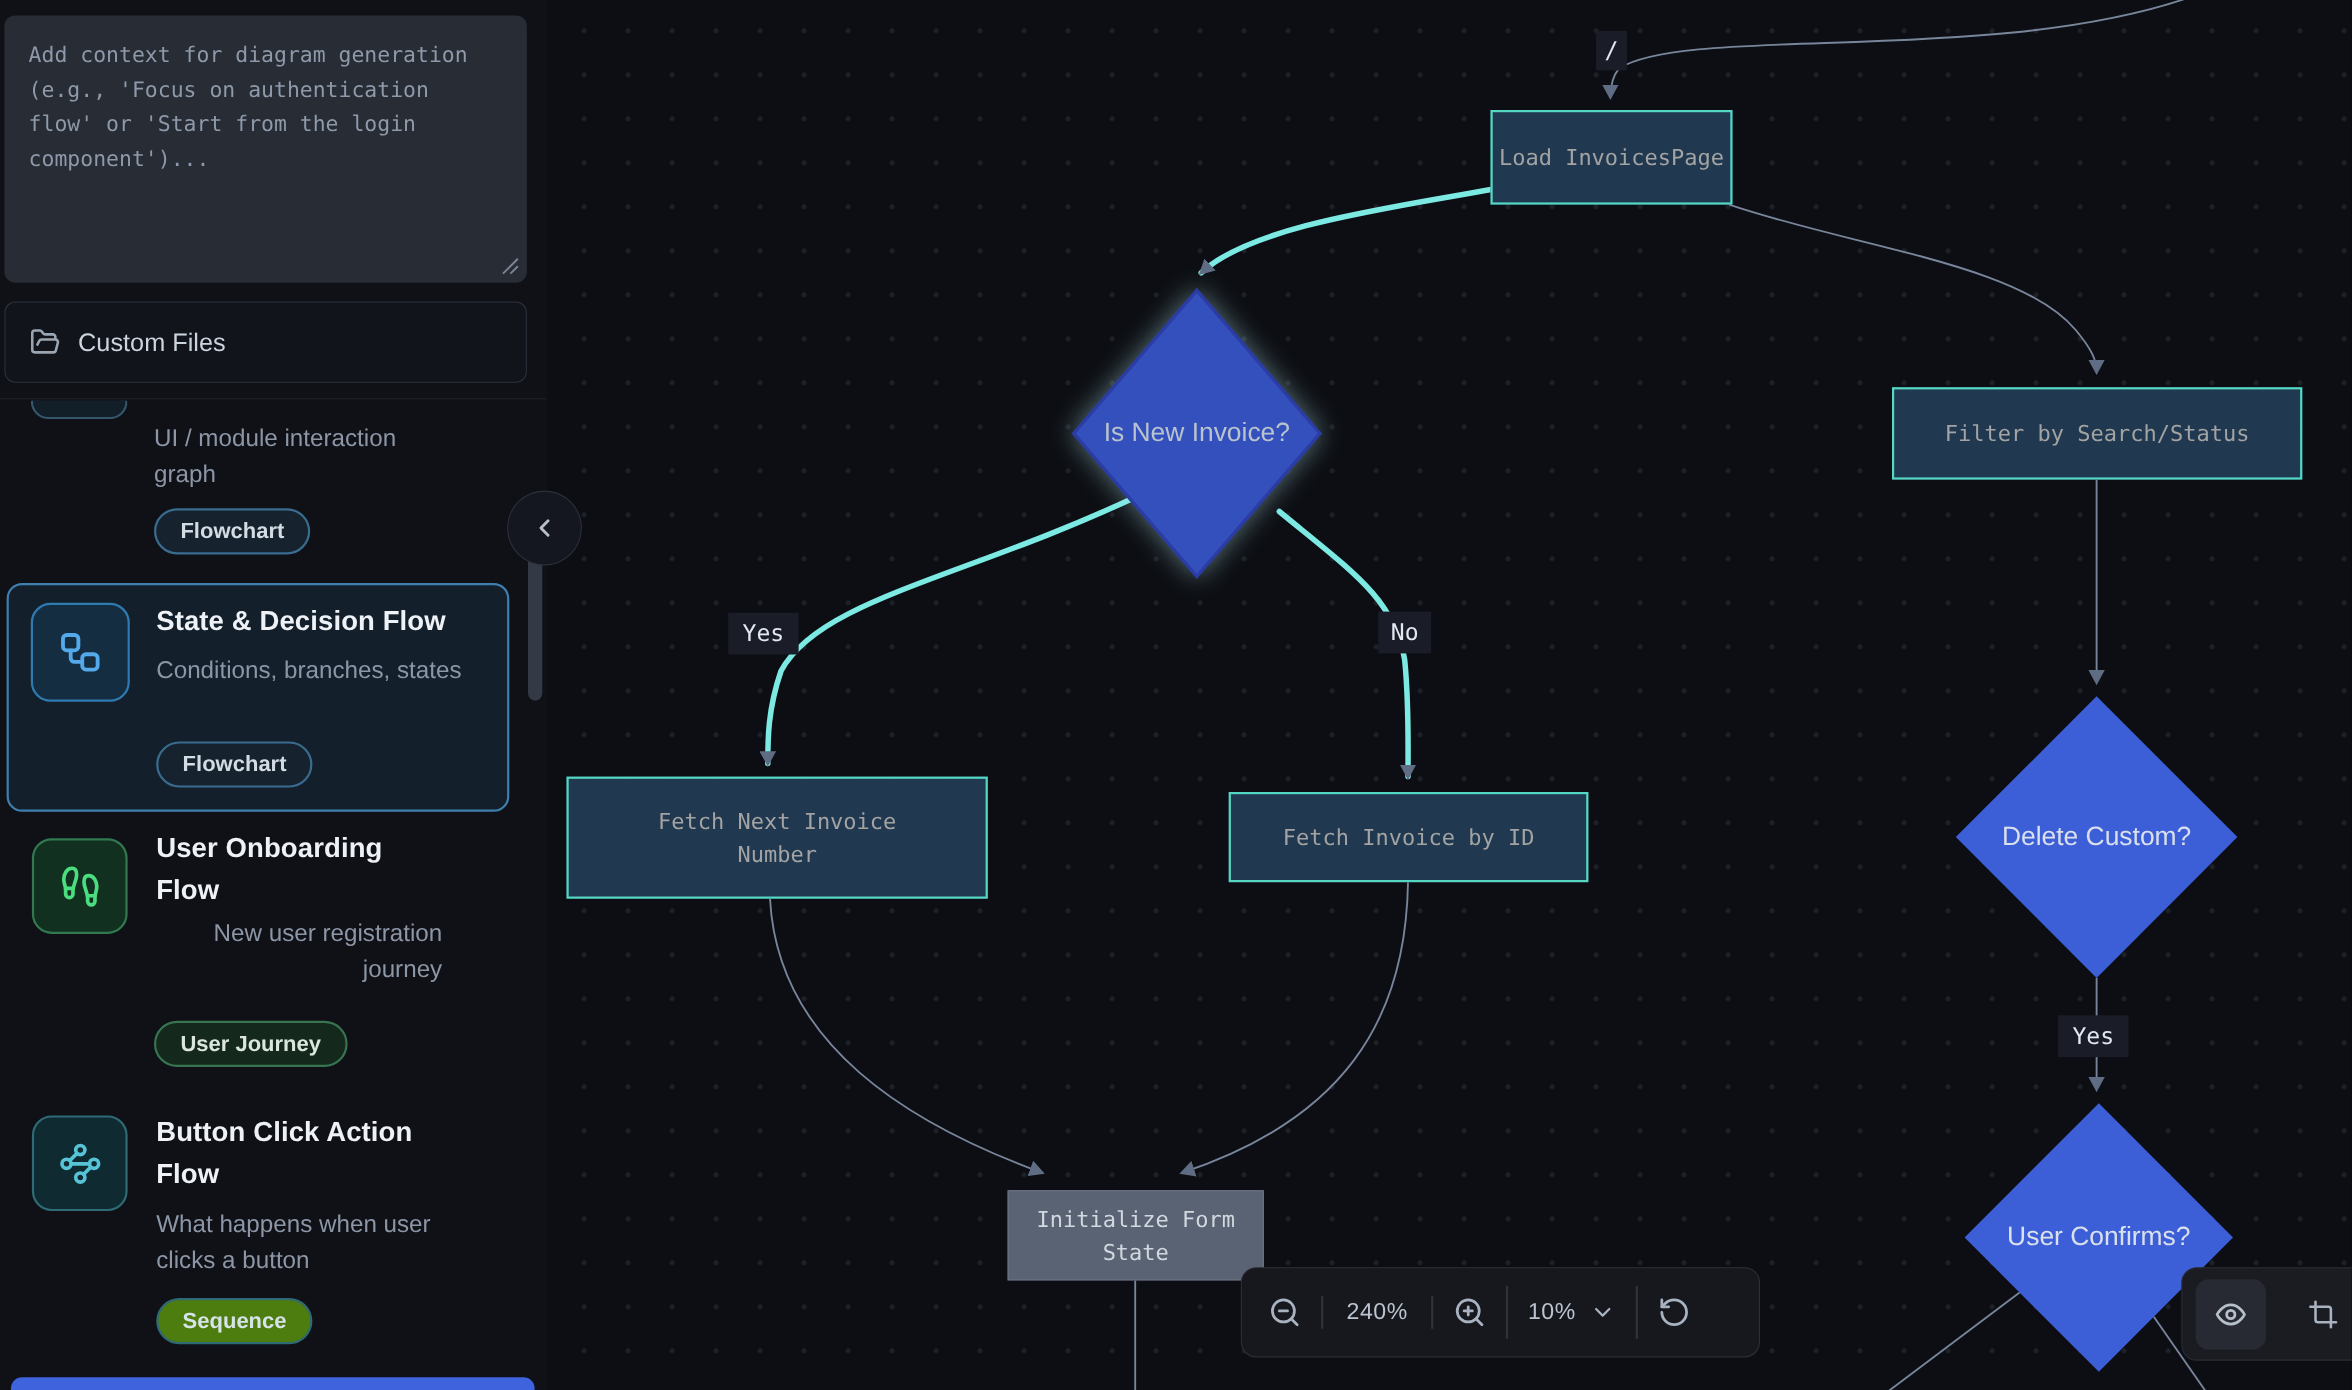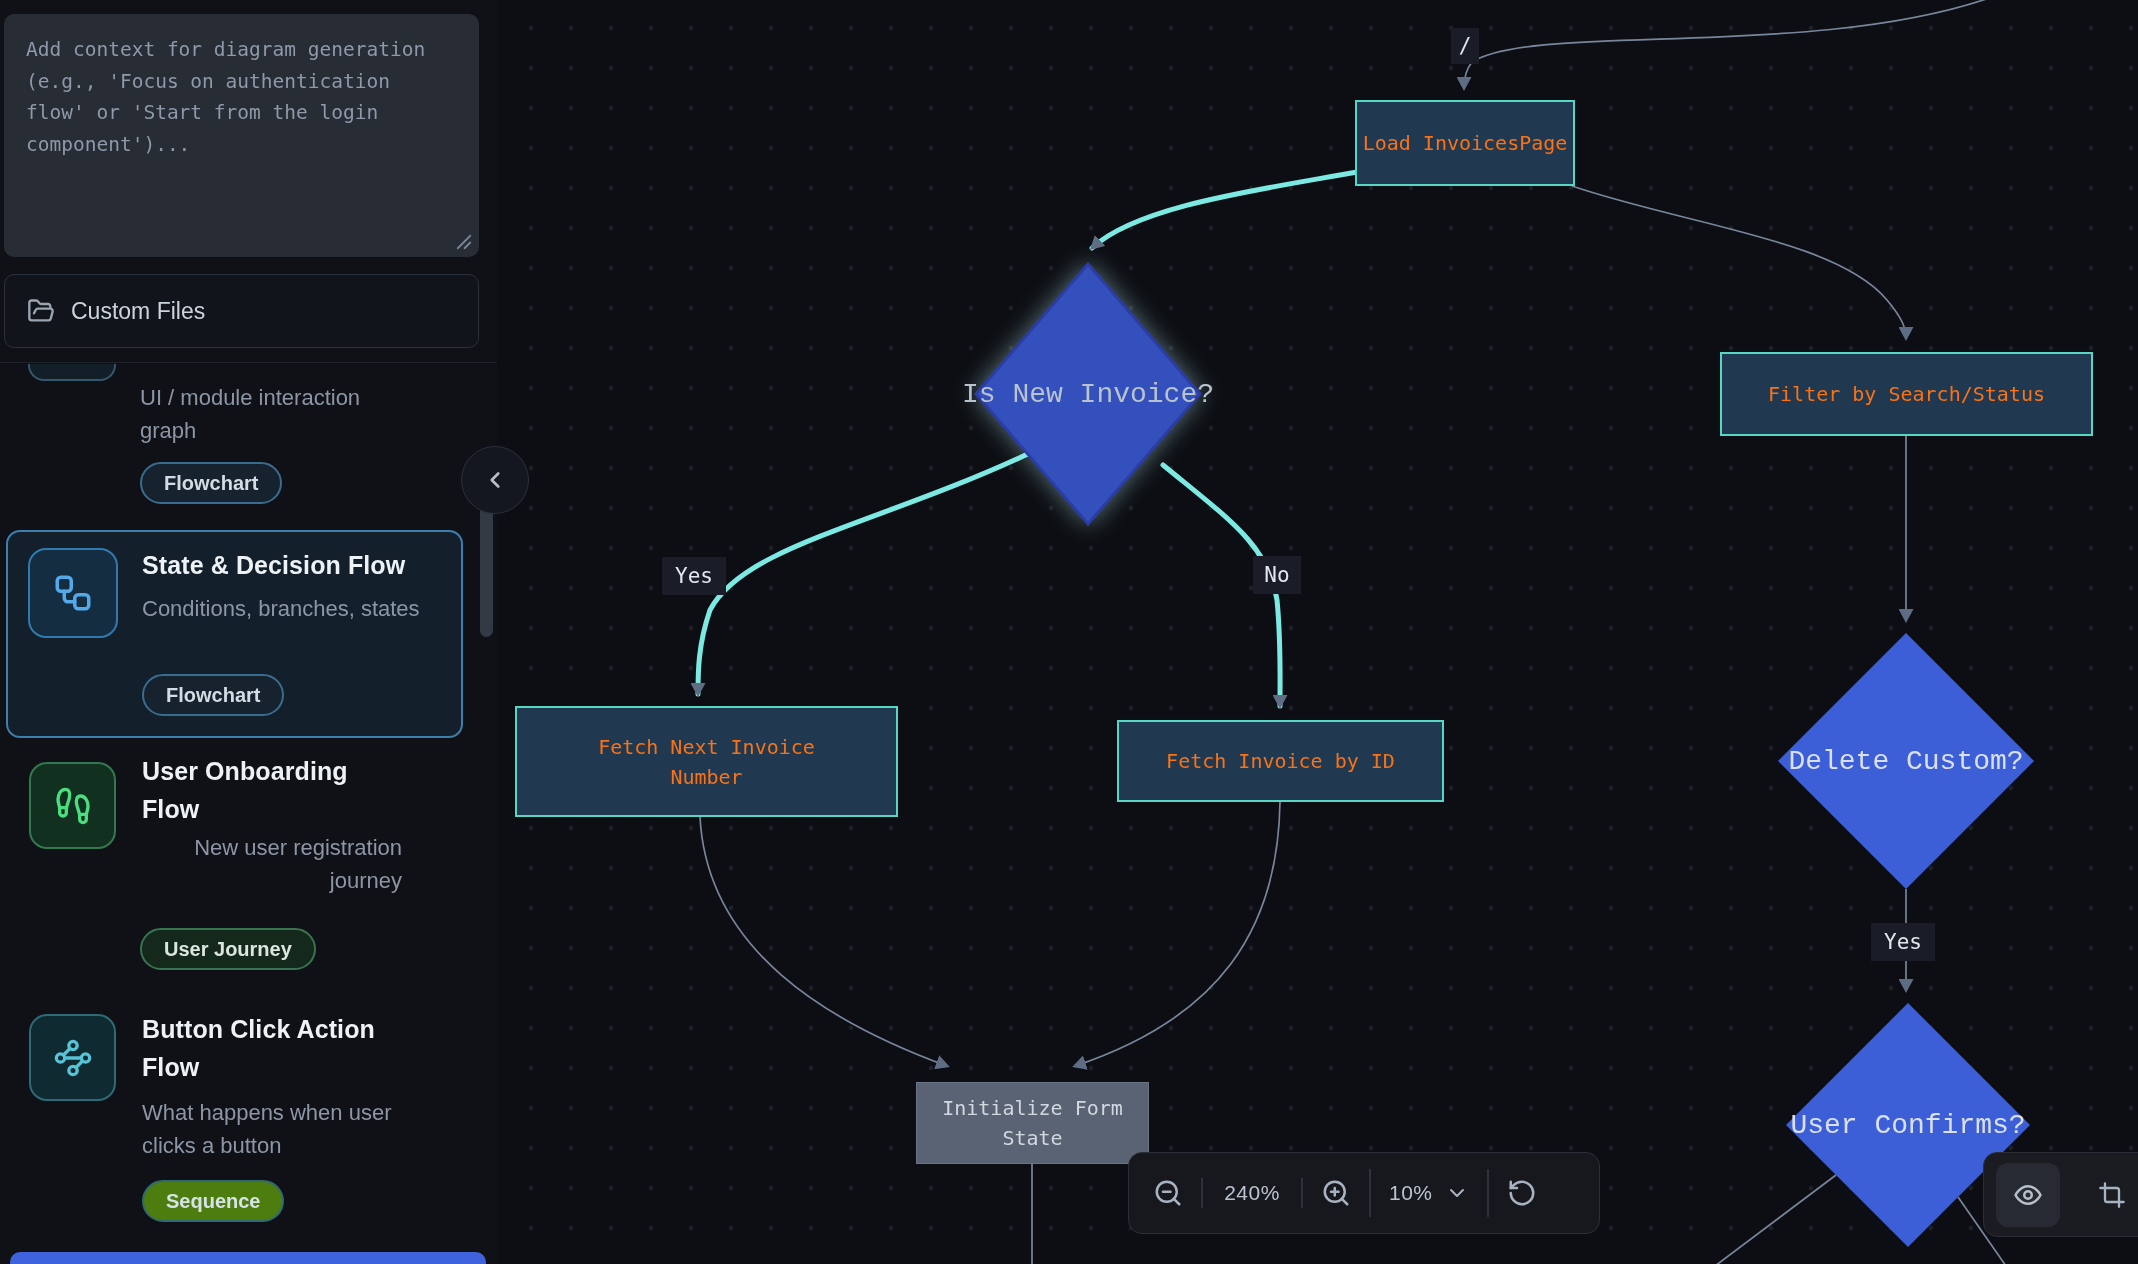--- a/index.html
+++ b/index.html
@@ -48,23 +48,23 @@
     border:1.5px solid #2b303b;display:flex;align-items:center;justify-content:center;color:#b6bfca;
     cursor:pointer;z-index:30;}
 
   
   #canvas{left:497px;top:0;width:1641px;height:1264px;background-color:#0c0e13;
     background-image:radial-gradient(rgba(130,140,160,0.15) 2px,transparent 2.6px);
     background-size:40px 40px;background-position:14px 8px;overflow:hidden;}
   #edges{left:0;top:0;}
   .node{box-sizing:border-box;background:#203950;border:2px solid #55d7c4;display:flex;
     align-items:center;justify-content:center;text-align:center;
-    font-family:"DejaVu Sans Mono",monospace;font-size:20px;color:#f97316;line-height:30px;}
+    font-family:"DejaVu Sans Mono",monospace;font-size:20px;color:#a3a3a3;line-height:30px;}
   .node.state{background:#5a6373;border:1px solid #6b7484;color:#d2d8e0;}
-  .diamond-label{font-family:Liberation Mono, monospace;font-size:28px;color:#c9d2dd;
+  .diamond-label{font-family:Liberation Sans, sans-serif;font-size:24px;color:#c9d2dd;
     transform:translate(-50%,-50%);white-space:nowrap;}
   .edge-label{background:#1a1d27;color:#e2e8f0;font-family:"DejaVu Sans Mono",monospace;font-size:21px;
     display:flex;align-items:center;justify-content:center;}
 
   
   #zoom-toolbar{left:631px;top:1152px;width:472px;height:82px;box-sizing:border-box;background:#16181e;
     border:1.5px solid #2c2f37;border-radius:14px;display:flex;align-items:center;padding:0 24px;z-index:20;}
   #zoom-toolbar .sep{width:2px;background:#2e323a;margin:0 18px;}
   #zoom-toolbar .sep.short{height:30px;}
   #zoom-toolbar .sep.tall{height:48px;}

